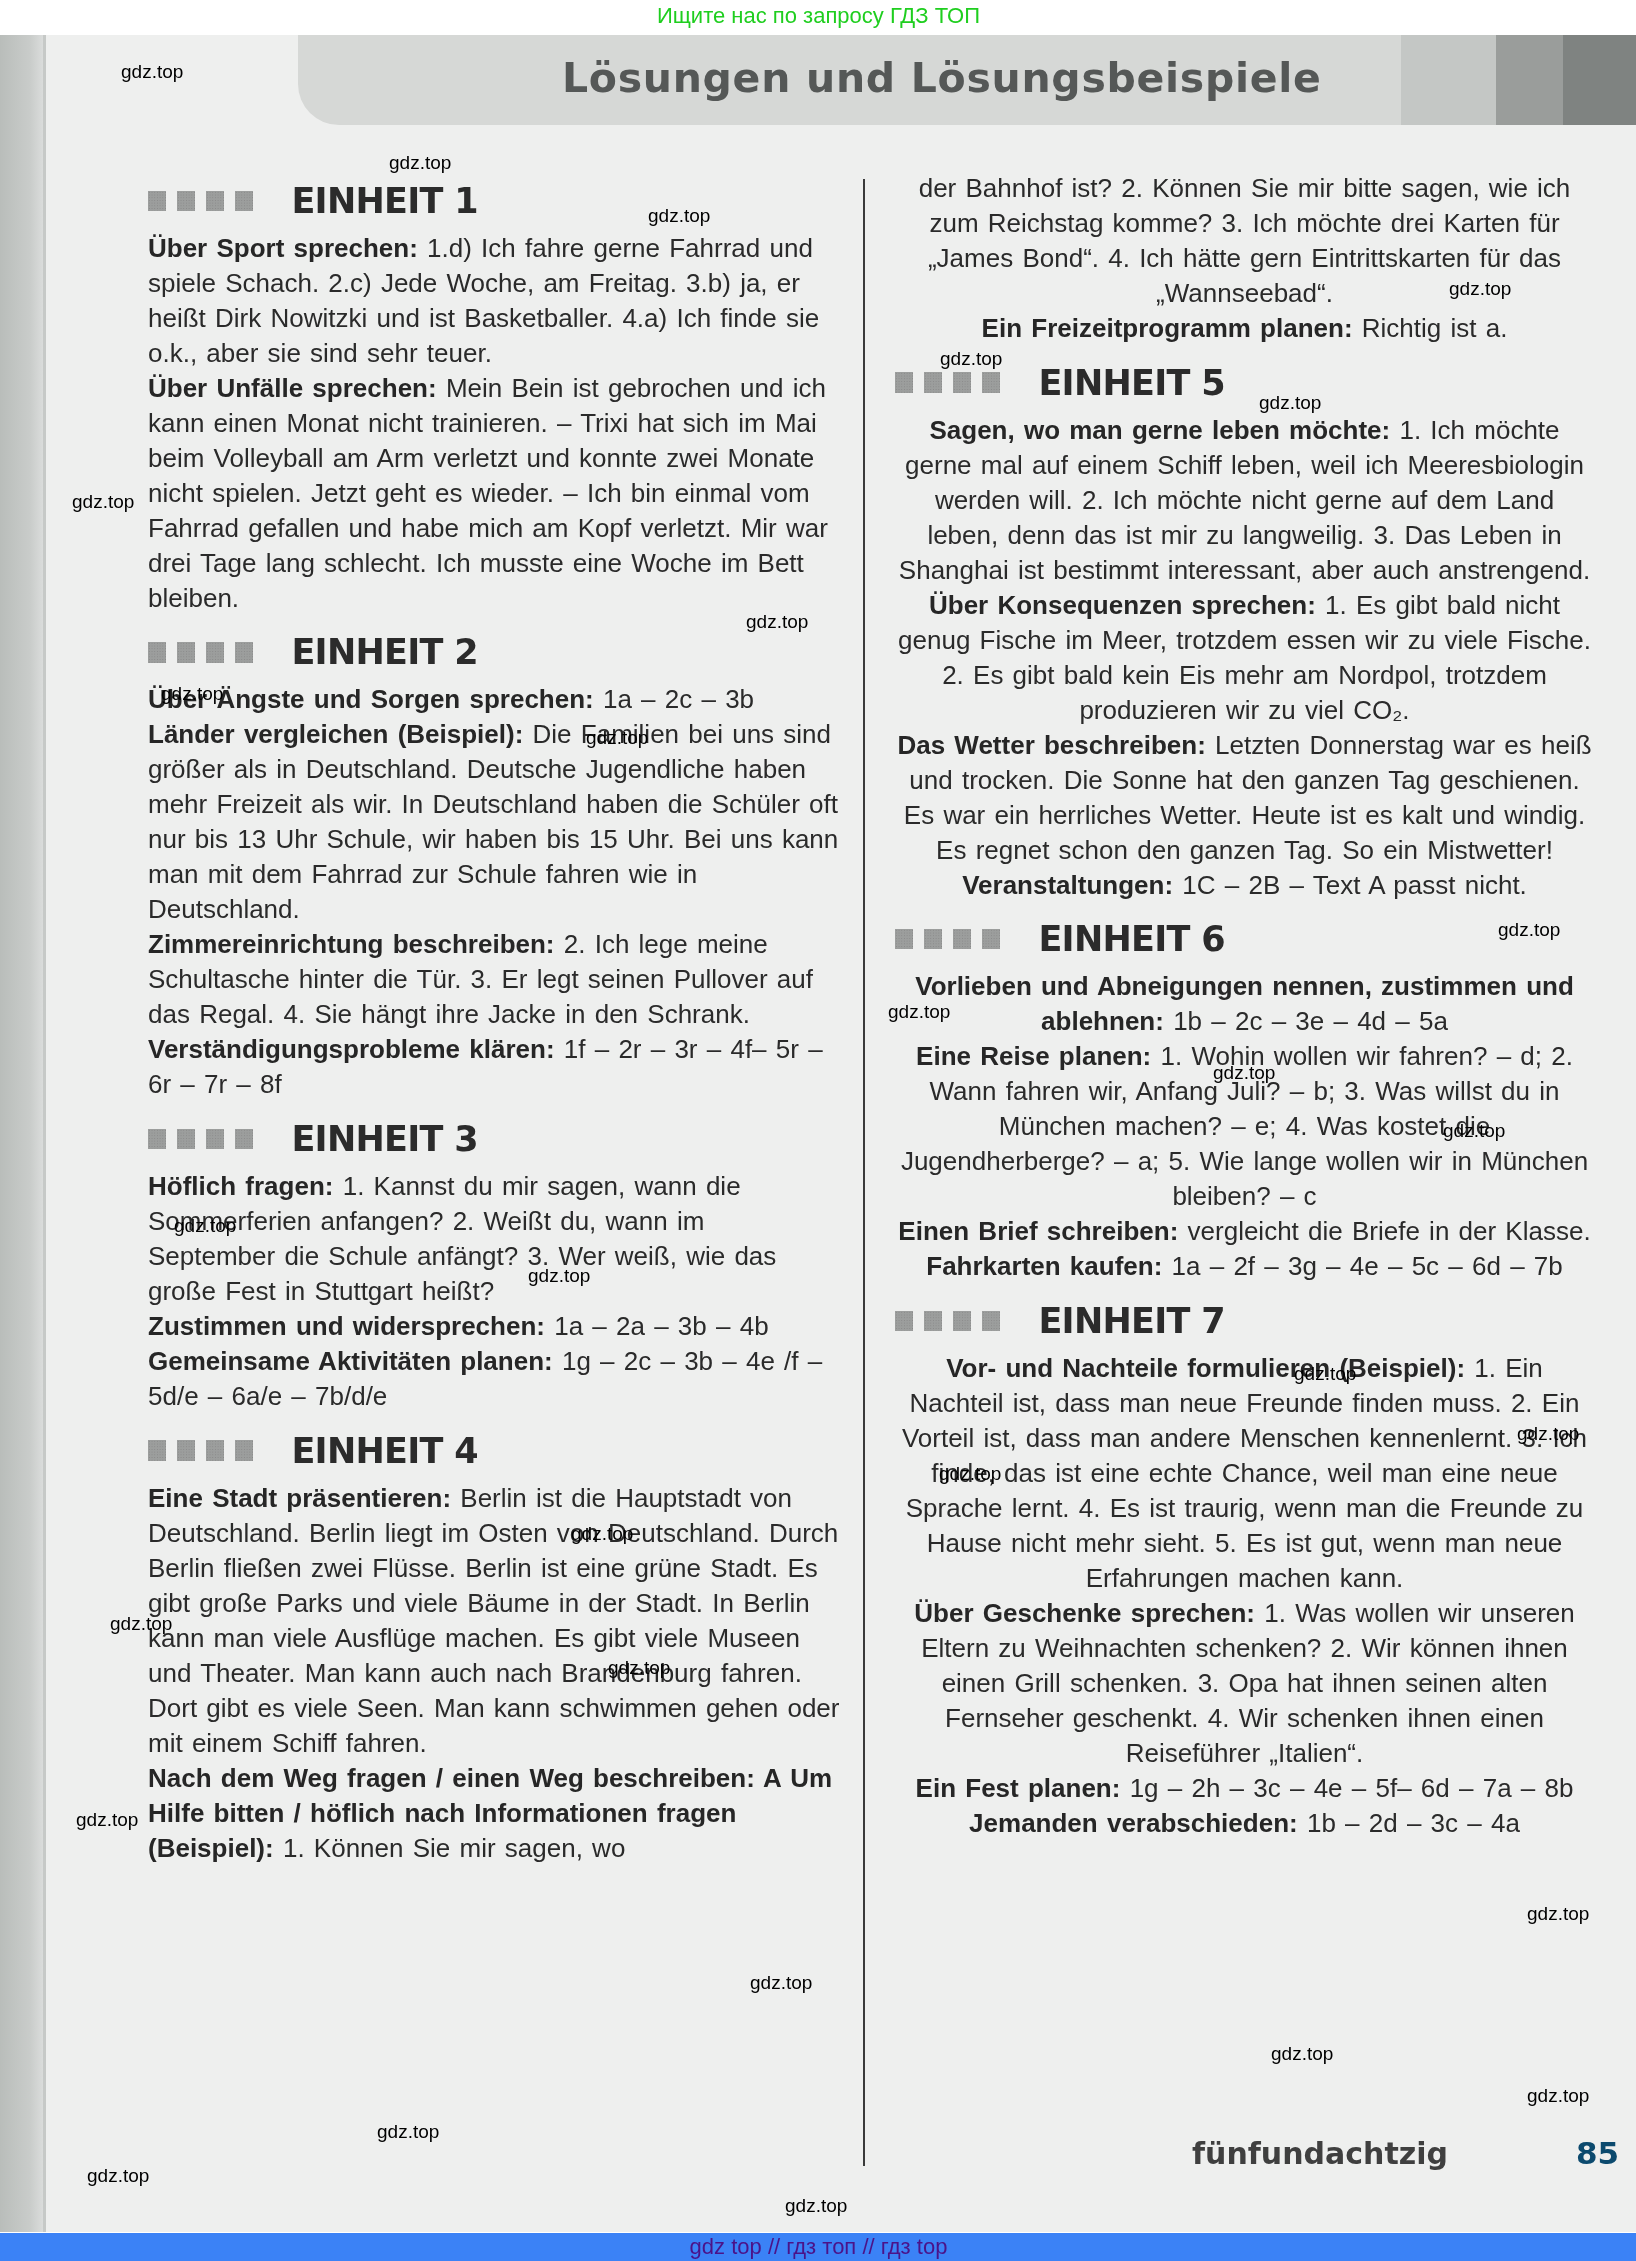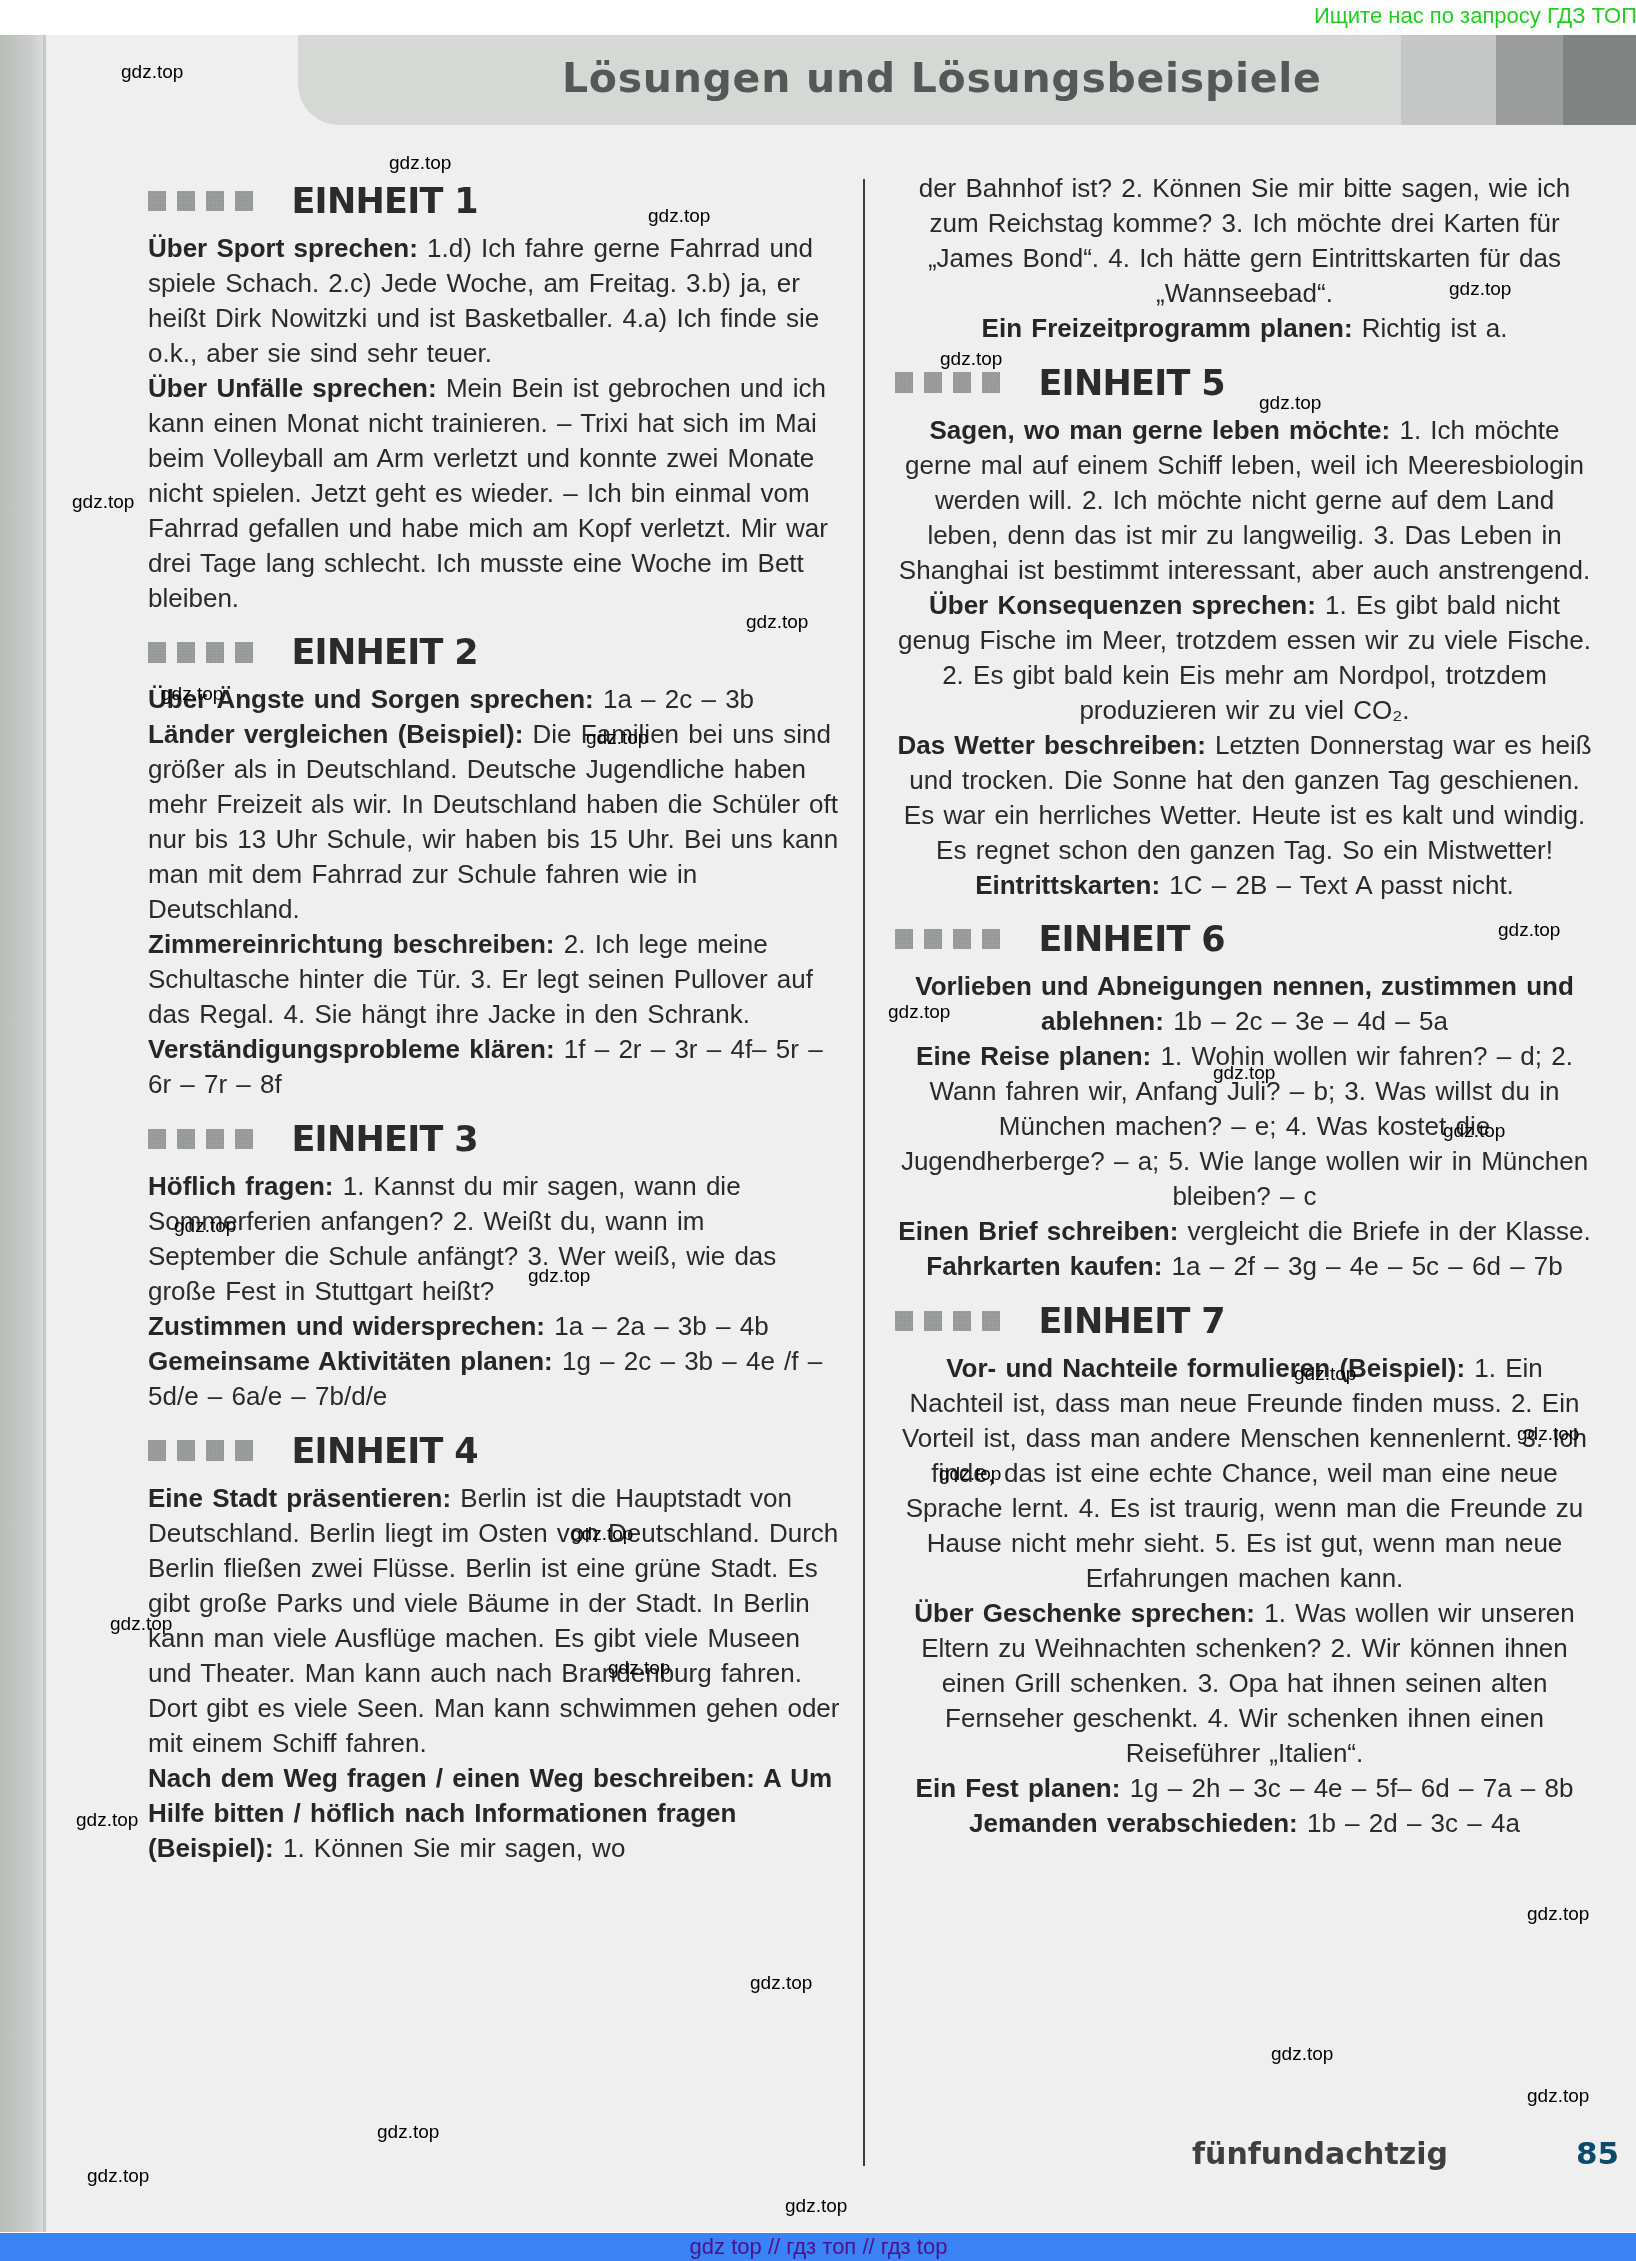--- a/index.html
+++ b/index.html
@@ -1,18 +1,18 @@
 <!DOCTYPE html>
 <html style="font-size:11px"><head>
 <meta charset="utf-8">
 <style>
   html, body { margin:0; padding:0; }
   body { width:1637px; height:2261px; position:relative; background:#ffffff; overflow:hidden;
          font-family:"Liberation Sans", sans-serif; }
-  .top-banner { position:absolute; left:0; top:0; width:1637px; height:35px; text-align:right;
+  .top-banner { position:absolute; left:0; top:0; width:1637px; height:35px; text-align:center;
                 color:#1fce1f; font-size:22px; line-height:31px; font-family:"Liberation Sans Narrow","Liberation Sans", sans-serif; }
   .page { position:absolute; left:0; top:35px; width:1637px; height:2197px; background:#eeefee; }
   .spine { position:absolute; left:0; top:0; width:43px; height:100%;
            background:linear-gradient(90deg,#b9bdba 0%,#c9ccca 70%,#dadcdb 100%); }
   .spine-line { position:absolute; left:43px; top:0; width:2.7px; height:100%; background:#c6c9c7; }
   .header-band { position:absolute; left:298px; top:0; width:1338px; height:90px;
                  background:#d6d8d6; border-bottom-left-radius:41px; }
   .header-tab1 { position:absolute; left:1401px; top:0; width:95px; height:90px; background:#c4c7c5; }
   .header-tab2 { position:absolute; left:1496px; top:0; width:68px; height:90px; background:#9a9d9b; }
   .header-tab3 { position:absolute; left:1563px; top:0; width:73px; height:90px; background:#7f8381; }
@@ -108,21 +108,21 @@
     <div class="unit" style="margin-top:17.6px;">
       <span class="sq"></span>
       <span class="sq"></span>
       <span class="sq"></span>
       <span class="sq"></span>
       <span class="unit-title">EINHEIT 5</span>
     </div>
     <div class="p"><b>Sagen, wo man gerne leben möchte:</b> <span>1. Ich möchte gerne mal auf einem Schiff leben, weil ich Meeresbiologin werden will. 2. Ich möchte nicht gerne auf dem Land leben, denn das ist mir zu langweilig. 3. Das Leben in Shanghai ist bestimmt interessant, aber auch anstrengend.</span></div>
     <div class="p"><b>Über Konsequenzen sprechen:</b> <span>1. Es gibt bald nicht genug Fische im Meer, trotzdem essen wir zu viele Fische. 2. Es gibt bald kein Eis mehr am Nordpol, trotzdem produzieren wir zu viel CO₂.</span></div>
     <div class="p"><b>Das Wetter beschreiben:</b> <span>Letzten Donnerstag war es heiß und trocken. Die Sonne hat den ganzen Tag geschienen. Es war ein herrliches Wetter. Heute ist es kalt und windig. Es regnet schon den ganzen Tag. So ein Mistwetter!</span></div>
-    <div class="p"><b>Eintrittskarten:</b> <span>1C – 2B – Text A passt nicht.</span></div>
+    <div class="p"><b>Veranstaltungen:</b> <span>1C – 2B – Text A passt nicht.</span></div>
 
     <div class="unit" style="margin-top:17.6px;">
       <span class="sq"></span>
       <span class="sq"></span>
       <span class="sq"></span>
       <span class="sq"></span>
       <span class="unit-title">EINHEIT 6</span>
     </div>
     <div class="p"><b>Vorlieben und Abneigungen nennen, zustimmen und ablehnen:</b> <span>1b – 2c – 3e – 4d – 5a</span></div>
     <div class="p"><b>Eine Reise planen:</b> <span>1. Wohin wollen wir fahren? – d; 2. Wann fahren wir, Anfang Juli? – b; 3. Was willst du in München machen? – e; 4. Was kostet die Jugendherberge? – a; 5. Wie lange wollen wir in München bleiben? – c</span></div>

